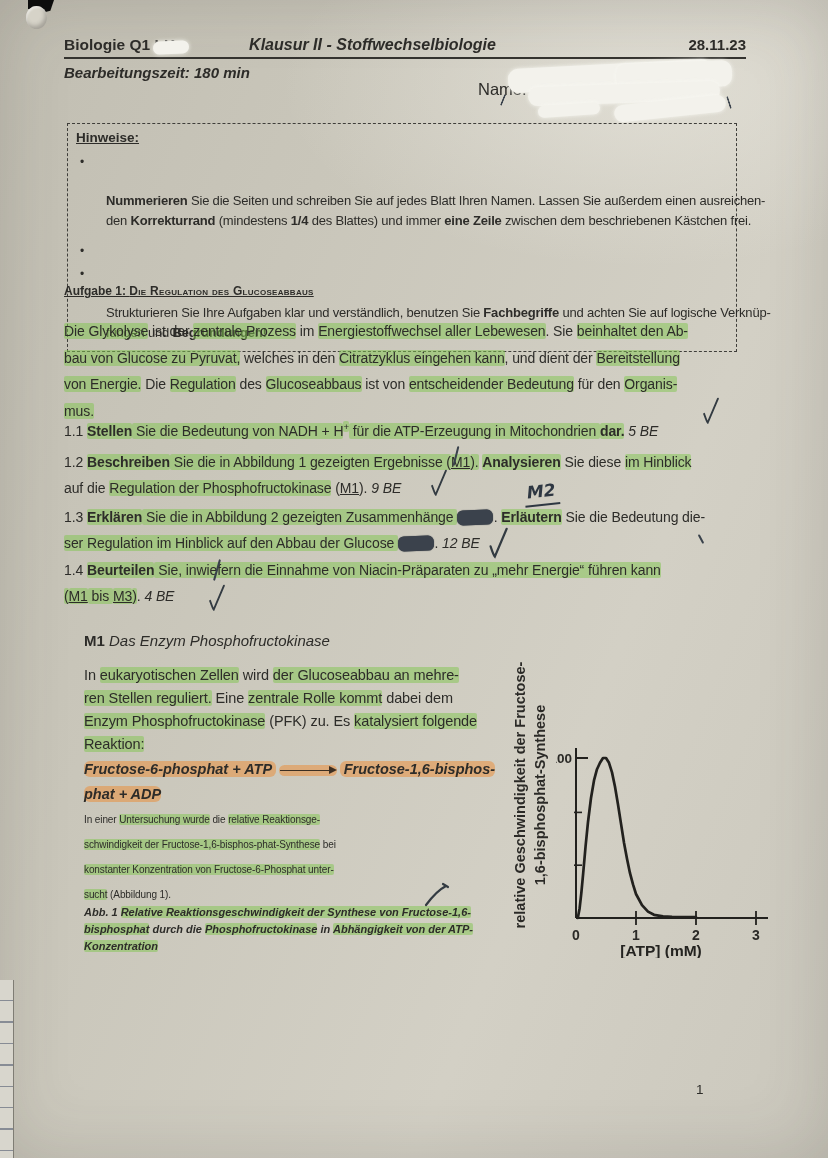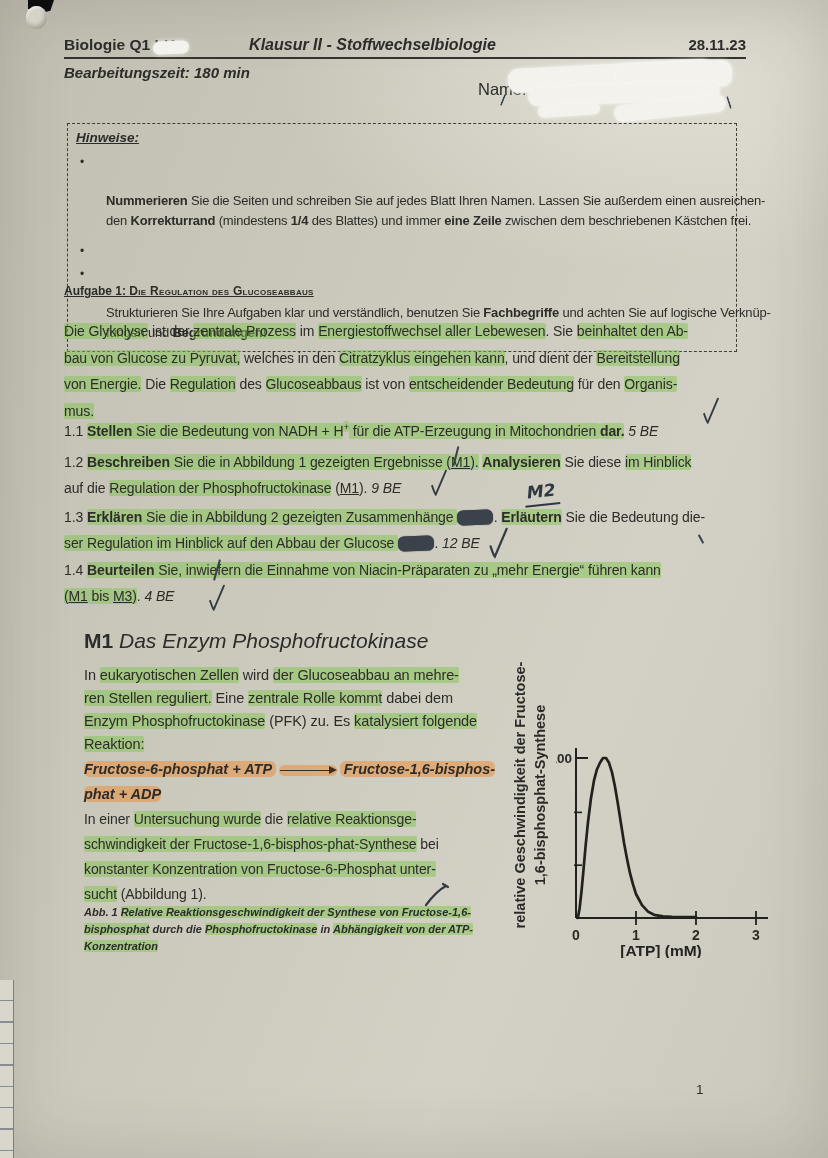--- a/index.html
+++ b/index.html
@@ -24,44 +24,44 @@
     border-bottom:2px solid #34332f;padding-bottom:3px;}
   .course{font-weight:700;font-size:15.5px;}
   .exam-title{font-weight:700;font-style:italic;font-size:16px;margin-left:74px;}
   .exam-date{margin-left:auto;font-weight:700;font-size:15px;}
   .duration{left:64px;top:64px;font-weight:700;font-style:italic;font-size:15px;}
   .name-label{left:478px;top:80px;font-size:16.5px;}
   
   .wo{position:absolute;background:#f3f2ec;border-radius:10px;box-shadow:0 0 4px rgba(250,249,244,.9);}
   
   .hinweise{left:67px;top:123px;width:648px;border:1.6px dashed #3f3e3a;padding:6px 12px 8px 8px;}
-  .hw-title{font-size:13.5px;font-weight:700;font-style:italic;text-decoration:underline;}
+  .hw-title{font-size:13.5px;font-weight:700;text-decoration:underline;}
   .bullet-row{display:flex;margin-top:10px;}
   .bullet-row.mt14{margin-top:13px;} .bullet-row.mt8{margin-top:9px;}
   .marker{width:26px;flex:0 0 26px;font-size:12px;padding-left:4px;}
   .bullet-text{font-size:13px;line-height:20px;letter-spacing:-0.2px;margin-top:36px;}
   
   .aufgabe-h{left:64px;top:284px;font-size:12px;}
   .intro{left:64px;top:318px;font-size:14px;line-height:26.5px;letter-spacing:-0.1px;}
   .task{font-size:14px;line-height:26px;letter-spacing:-0.1px;position:absolute;left:64px;width:700px;}
   .t11{top:414px;} .t12{top:449px;} .t13{top:504px;} .t14{top:557px;}
   
   .check{width:17px;height:29px;vertical-align:-10px;margin-left:2px;transform:rotate(4deg);}
   .check path{stroke:#333b42;stroke-width:2;fill:none;stroke-linecap:round;}
   .check.big{width:20px;height:33px;margin-left:14px;vertical-align:-12px;}
   .m2-note{position:absolute;left:460px;top:-26px;font-family:"DejaVu Sans",sans-serif;
     font-weight:700;font-style:italic;font-size:17px;color:#2e3742;transform:rotate(-6deg);
     border-bottom:2px solid #2e3742;padding:0 3px 0 3px;}
   .pen-slash{position:absolute;width:2px;background:#39414b;border-radius:1px;}
   
   .m1col{left:84px;top:632px;width:432px;}
-  .m1-h{font-size:21px;line-height:18px;}
+  .m1-h{font-size:15px;line-height:18px;}
   .m1-p1{margin-top:14px;font-size:14.5px;line-height:23px;letter-spacing:-0.1px;}
   .rxn{margin-top:1px;font-size:14.5px;line-height:25px;}
-  .m1-p2{margin-top:0;font-size:14px;line-height:25px;letter-spacing:-0.1px;position:relative;}
+  .m1-p2{margin-top:0;font-size:10px;line-height:25px;letter-spacing:-0.1px;position:relative;}
   .cap{margin-top:-3px;font-size:11px;line-height:17px;letter-spacing:0;}
   .rxn-arrow{display:inline-block;width:58px;height:11px;position:relative;vertical-align:middle;margin:0 3px;}
   .rxn-arrow::before{content:"";position:absolute;left:1px;right:8px;top:5px;border-top:1.8px solid #3c2f22;}
   .rxn-arrow::after{content:"";position:absolute;right:0;top:1.5px;border-left:8px solid #3c2f22;
     border-top:4.5px solid transparent;border-bottom:4.5px solid transparent;}
   
   .chart{left:500px;top:646px;width:280px;height:320px;}
   .ylabel{position:absolute;left:-113px;top:127px;width:290px;height:44px;transform:rotate(-90deg);
     text-align:center;font-weight:700;font-size:14.5px;line-height:20px;color:#2b2a27;}
   .plot-wrap{position:absolute;left:56px;top:90px;}

